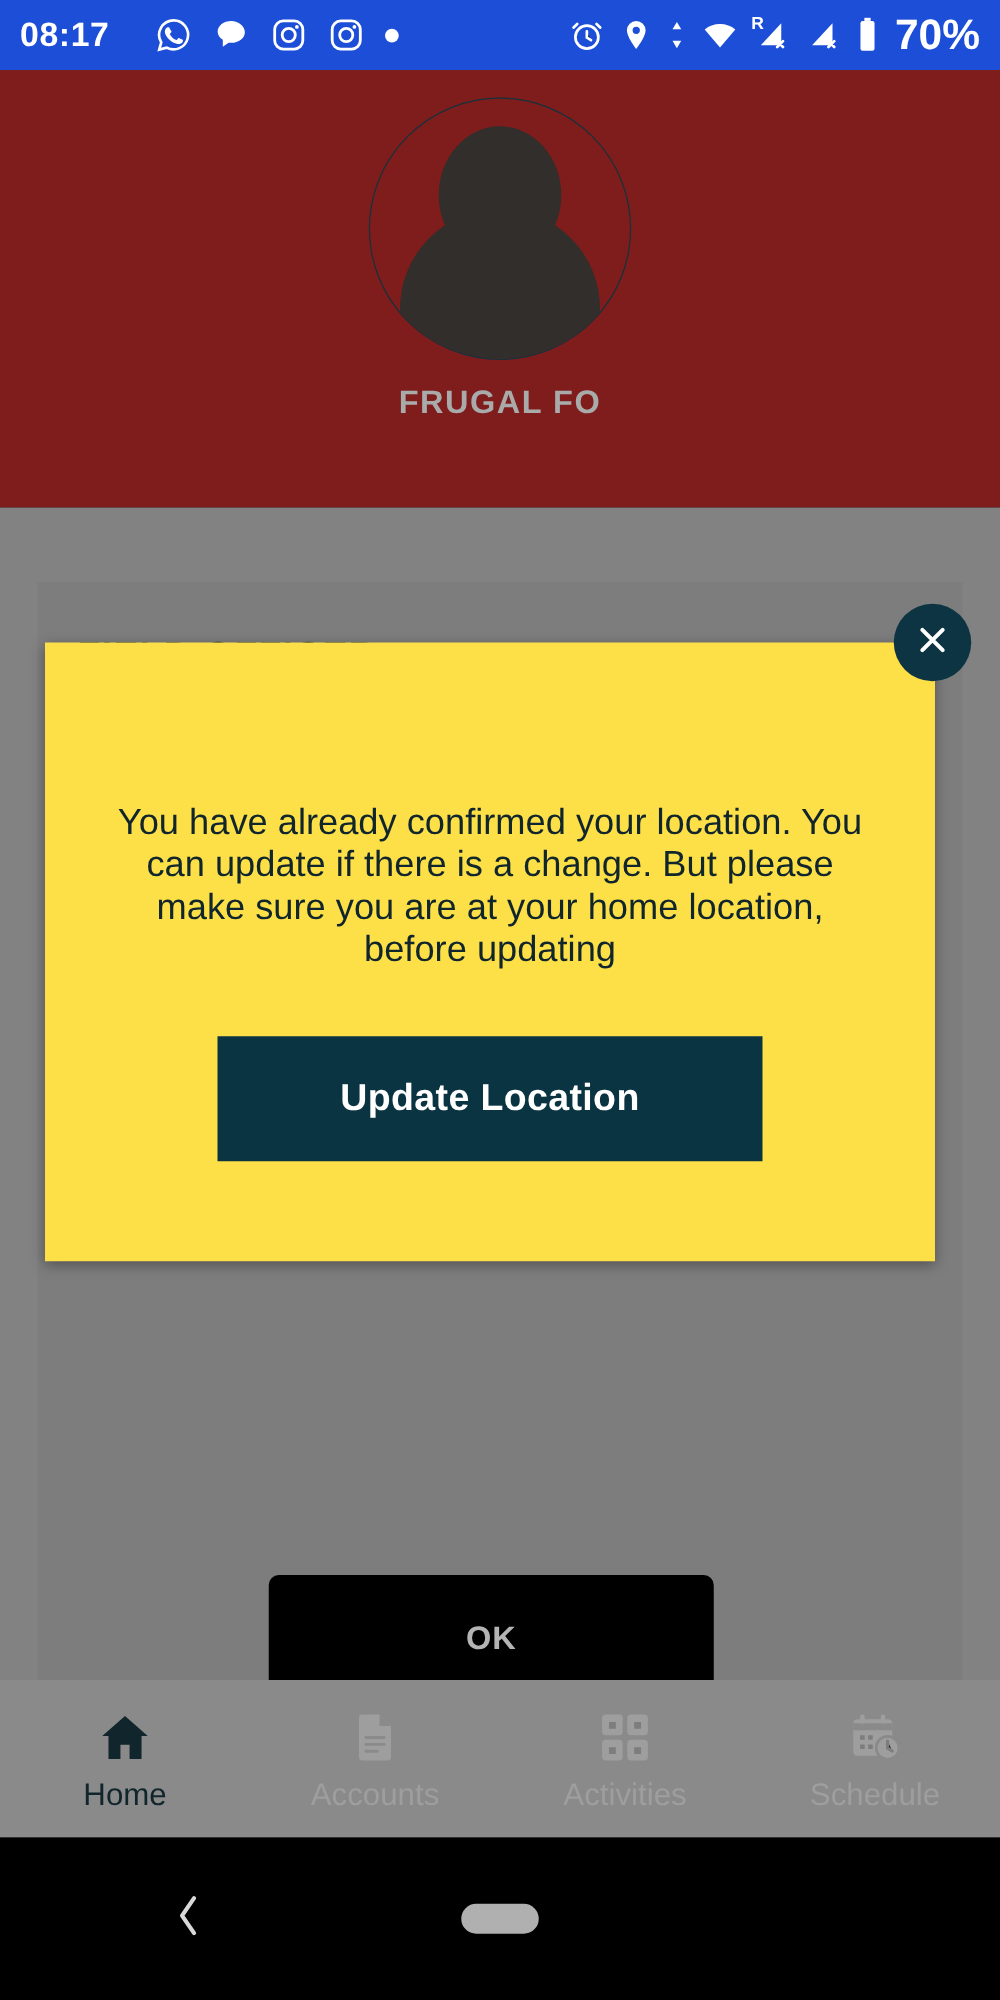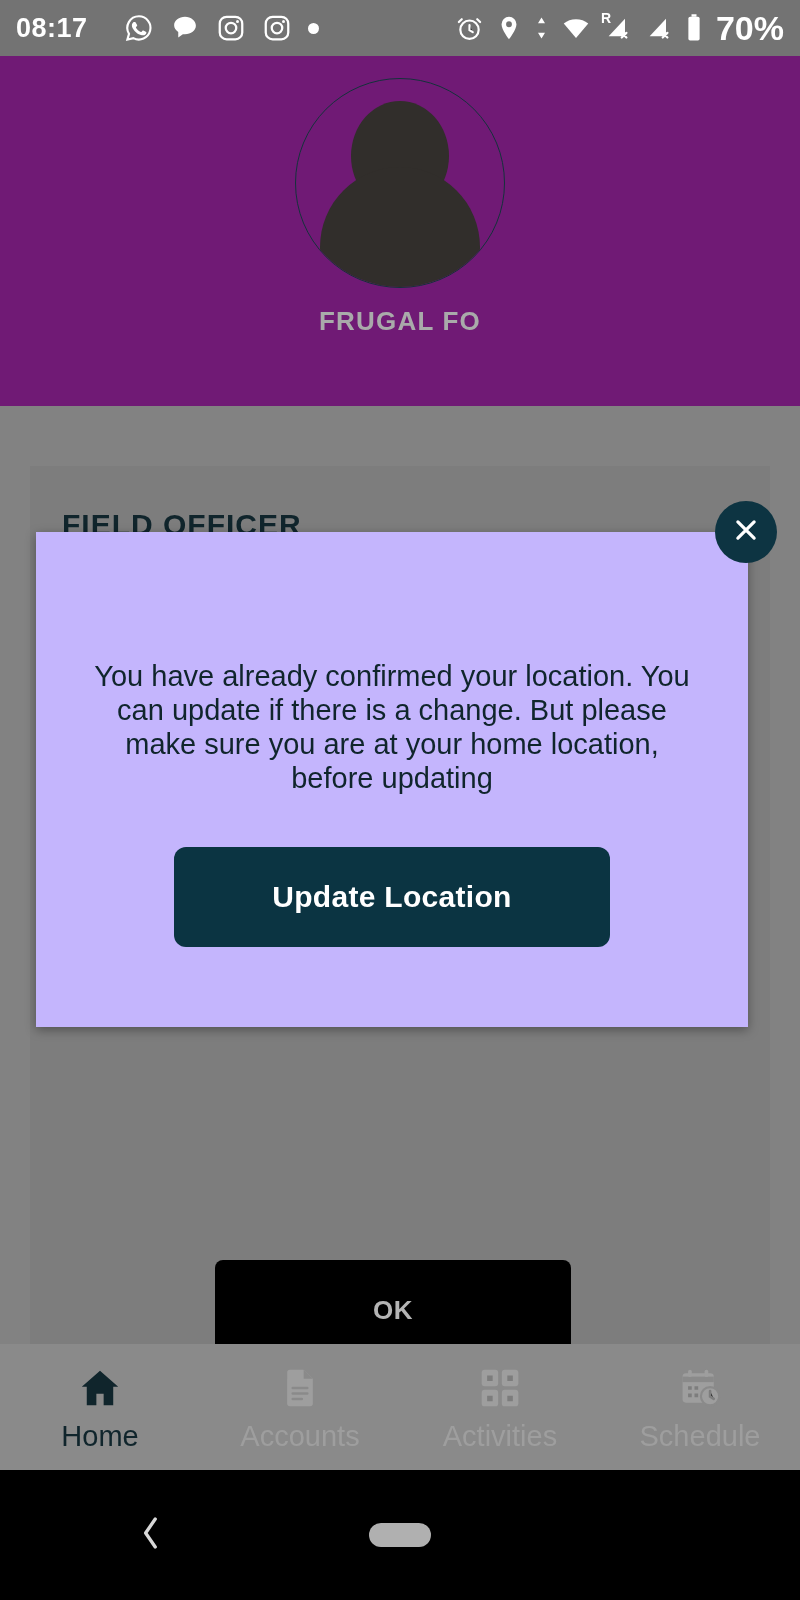--- a/index.html
+++ b/index.html
@@ -7,38 +7,38 @@
     width:800px; height:1600px;
     background:#000;
     font-family:"Liberation Sans", sans-serif;
     overflow:hidden;
   }
   .phone { position:relative; width:800px; height:1600px; background:#000; }
 
   
   .statusbar {
     position:absolute; top:0; left:0; width:800px; height:56px;
-    background:#737373;
+    background:#1d4ed8;
     display:flex; align-items:center;
     padding:0 16px;
     color:#ffffff;
   }
   .sb-time { font-size:27px; font-weight:700; letter-spacing:.5px; margin-right:20px; }
   .sb-left { display:flex; align-items:center; gap:16px; flex:1; }
   .sb-right { display:flex; align-items:center; gap:11px; }
   .sb-ico { display:inline-flex; align-items:center; justify-content:center; }
   .sb-dot { width:11px; height:11px; border-radius:50%; background:#fff; display:inline-block; }
   .sb-batt-txt { font-size:34px; font-weight:700; margin-left:2px; }
   .roam { position:relative; display:inline-flex; }
   .roam-r { position:absolute; top:-3px; left:-2px; font-size:14px; font-weight:700; line-height:1; }
 
   
   .app-header {
     position:absolute; top:56px; left:0; width:800px; height:350px;
-    background:#701a75;
+    background:#7f1d1d;
     display:flex; flex-direction:column; align-items:center; justify-content:flex-start;
   }
   .avatar-wrap {
     margin-top:22px;
     width:210px; height:210px; border-radius:50%;
     border:1px solid #14323b;
     display:flex; align-items:flex-end; justify-content:center;
     overflow:hidden; position:relative;
   }
   .av-head { position:absolute; top:22px; left:50%; transform:translateX(-50%); width:98px; height:110px; border-radius:50%; background:#312e2b; }
@@ -70,48 +70,48 @@
   }
 
   
   .tabbar {
     position:absolute; bottom:0; left:0; width:800px; height:126px;
     background:#8a8a8a;
     display:flex; align-items:center;
   }
   .tab { flex:1; display:flex; flex-direction:column; align-items:center; gap:6px; }
   .tab-ico { height:52px; display:flex; align-items:center; justify-content:center; }
-  .tab-label { font-size:29px;text-align:right; }
+  .tab-label { font-size:25px;text-align:right; }
   .tab.active .tab-label { color:#10252c; }
   .tab.inactive .tab-label { color:#9e9e9e; }
 
   
   .modal {
-    position:absolute; top:532px; left:36px;
+    position:absolute; top:514px; left:36px;
     width:712px; height:495px;
-    background:#c4b5fd;
+    background:#fde047;
     box-shadow:0 3px 10px rgba(0,0,0,.35);
   }
   .modal-close {
     position:absolute; top:-31px; right:-29px;
     width:62px; height:62px; border-radius:50%;
     background:#0d3442;
     display:flex; align-items:center; justify-content:center;
     cursor:pointer;
   }
   .modal-msg {
     position:absolute; top:128px; left:0; width:712px;
     padding:0 46px;
     text-align:center;
     font-size:29px; line-height:1.17;
     color:#10252c;
   }
   .modal-action {
     position:absolute; top:315px; left:138px;
-    width:436px; height:100px; border-radius:12px;
+    width:436px; height:100px; border-radius:0;
     background:#0b3442;
     display:flex; align-items:center; justify-content:center;
     color:#ffffff; font-size:30px; font-weight:700; letter-spacing:.3px;
     cursor:pointer;
   }
 
   
   .sysnav {
     position:absolute; bottom:0; left:0; width:800px; height:130px;
     background:#000;

